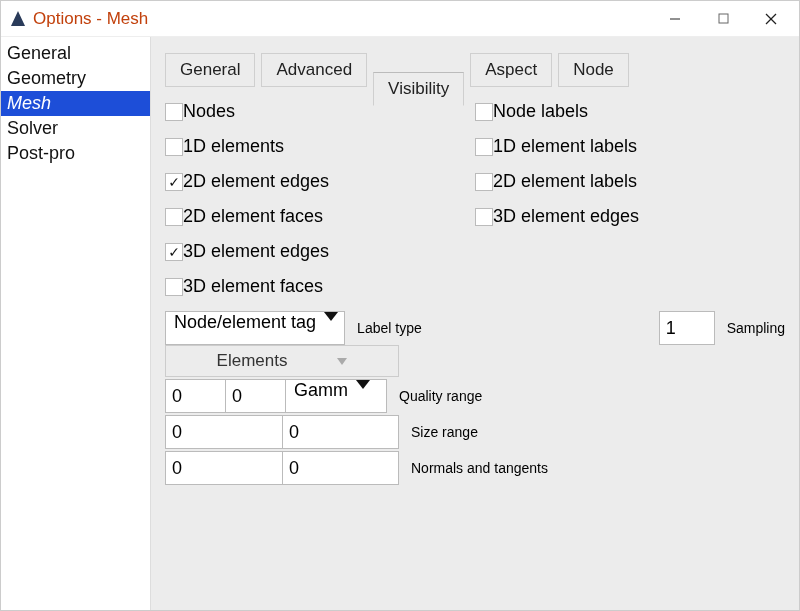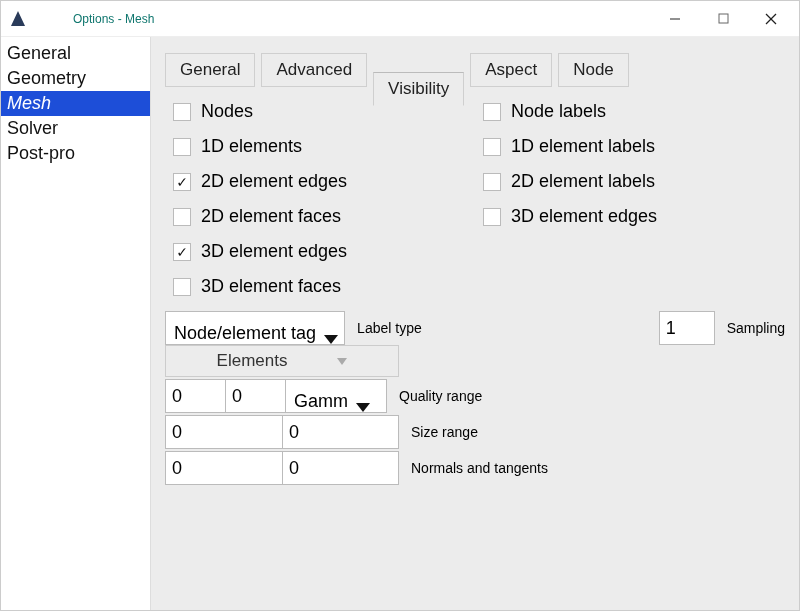--- a/index.html
+++ b/index.html
@@ -22,21 +22,21 @@
 }
 .titlebar {
   height: 36px;
   display: flex;
   align-items: center;
   padding: 0 4px 0 8px;
   background: #fff;
   border-bottom: 1px solid #eee;
 }
 .titlebar .icon { width: 18px; height: 18px; margin-right: 6px; }
-.titlebar .title { font-size: 12px; color: #0f766e; flex: 0 0 auto; margin-left: 40px; }
+.titlebar .title { font-size: 17px; color: #c2410c; flex: 0 0 auto; }
 .titlebar .spacer { flex: 1; }
 .titlebar .winbtn {
   width: 48px; height: 32px;
   display: flex; align-items: center; justify-content: center;
   color: #333;
 }
 .content {
   flex: 1;
   display: flex;
   min-height: 0;
@@ -86,23 +86,21 @@
 }
 .grid {
   display: grid;
   grid-template-columns: 280px 280px;
   column-gap: 30px;
   row-gap: 14px;
 }
 .chk {
   display: flex;
   align-items: center;
-  gap: 10px;
-  font-size: 18px;
-  margin-left: 8px;
+  font-size: 18px;
 }
 .chkbox {
   width: 18px; height: 18px;
   background: #fff;
   border: 1px solid #bbb;
   display: inline-flex;
   align-items: center;
   justify-content: center;
   font-size: 14px;
   color: #111;
@@ -112,21 +110,21 @@
   align-items: center;
   gap: 12px;
   margin-top: 14px;
   font-size: 18px;
 }
 .select {
   background: #fff;
   border: 1px solid #bbb;
   height: 34px;
   display: inline-flex;
-  align-items: flex-end;
+  align-items: flex-start;
   padding: 0 6px 0 8px;
   gap: 8px;
   font-size: 18px;
 }
 .select .tri {
   width: 0; height: 0;
   border-left: 7px solid transparent;
   border-right: 7px solid transparent;
   border-top: 9px solid #111;
 }

